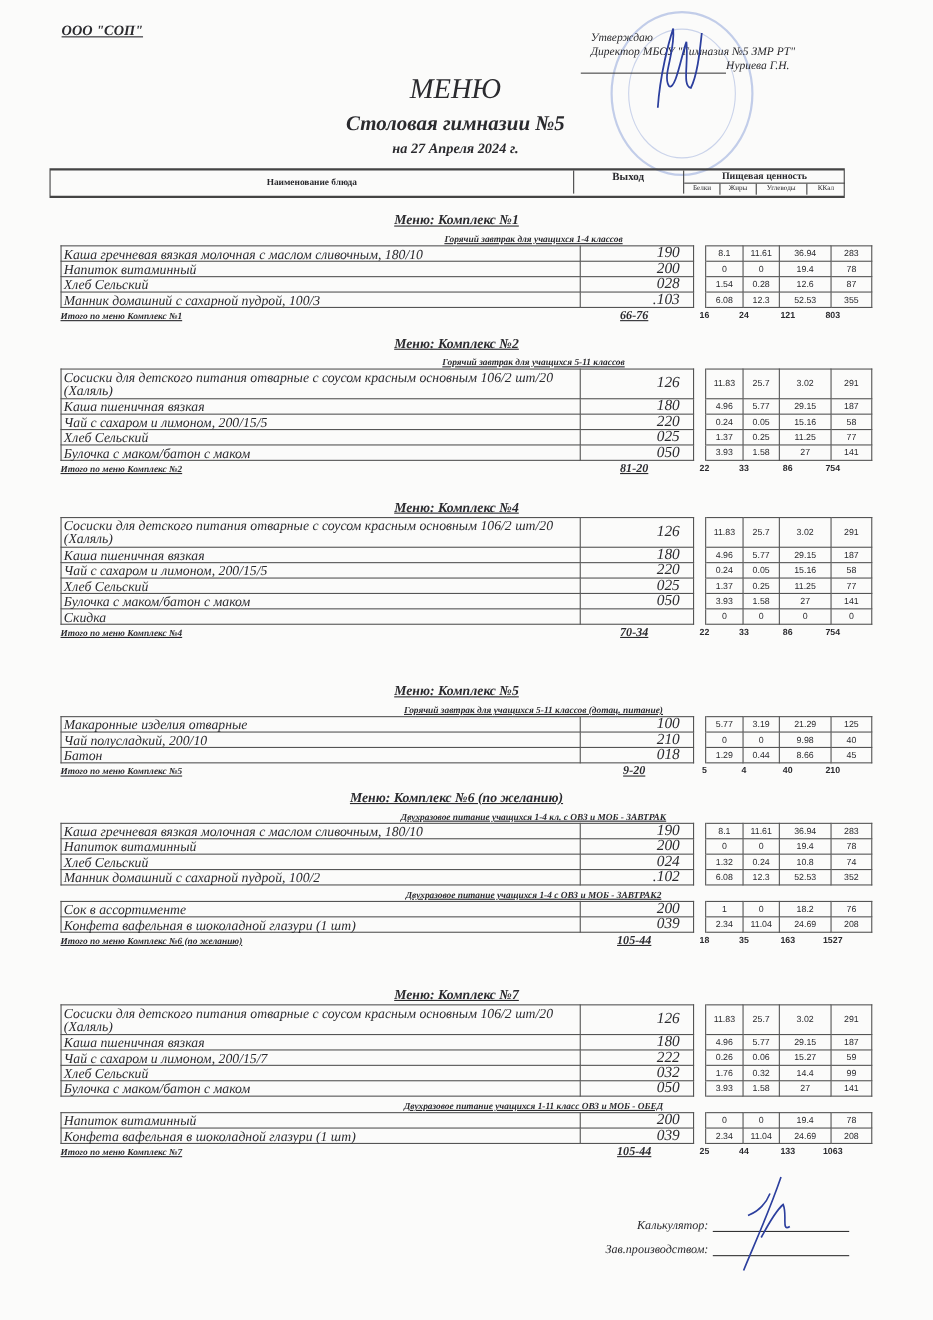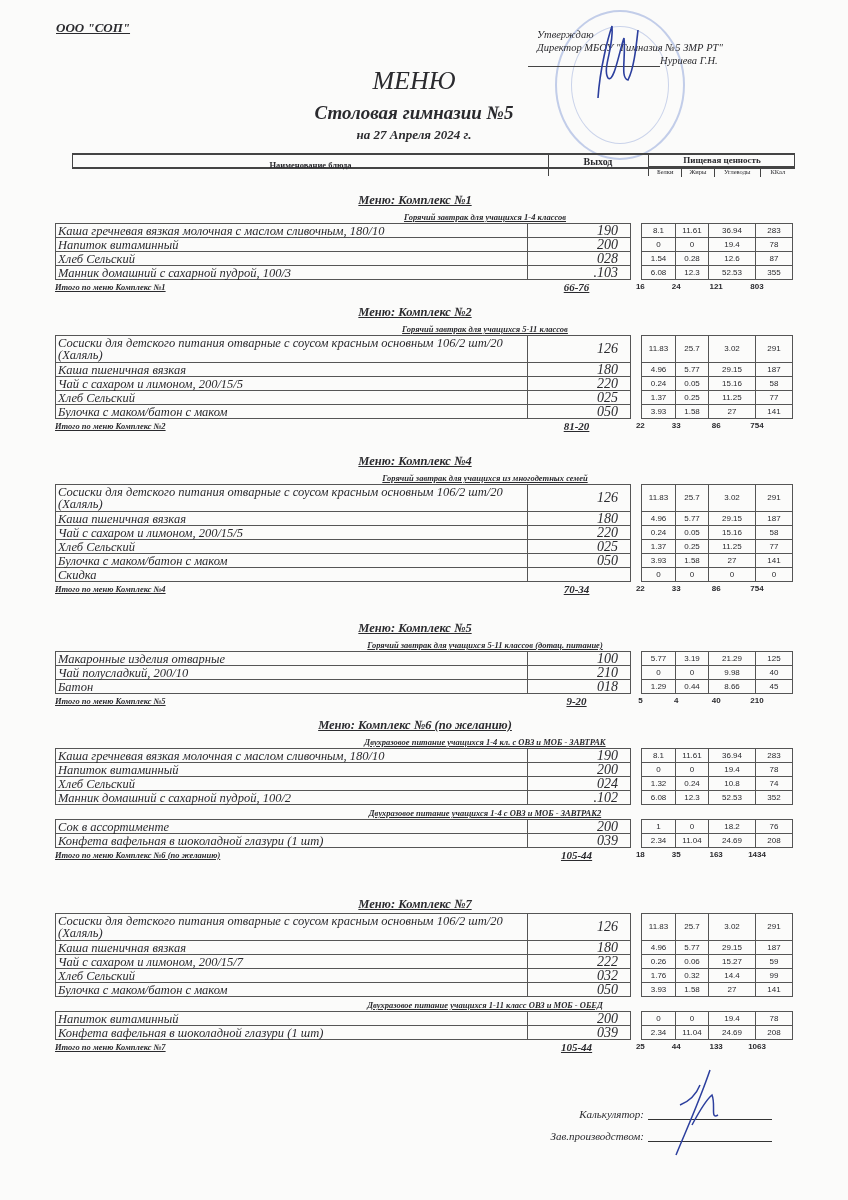--- a/index.html
+++ b/index.html
@@ -14,21 +14,21 @@
   .stamp { position: absolute; left: 555px; top: 10px; width: 130px; height: 150px; border-radius: 50%;
            border: 2px solid rgba(90,120,200,0.35); box-sizing: border-box; }
   .stamp::after { content: ""; position: absolute; left: 14px; top: 14px; right: 14px; bottom: 14px; border-radius: 50%;
            border: 1px solid rgba(90,120,200,0.3); }
   .sig { position: absolute; }
   .title { position: absolute; left: 0; width: 848px; text-align: center; font-style: italic; }
   .t1 { top: 66px; font-size: 26px; left: -10px; }
   .t2 { top: 102px; font-size: 19px; font-weight: bold; left: -10px; }
   .t3 { top: 127px; font-size: 13px; font-weight: bold; left: -10px; }
 
-  .hdr { position: absolute; left: 72px; top: 153px; width: 723px; height: 16px; border-top: 2px solid #444; border-bottom: 2px solid #444; border-left: 1px solid #444; border-right: 1px solid #444; box-sizing: border-box; font-size: 8.5px; font-weight: bold; }
+  .hdr { position: absolute; left: 45px; top: 153px; width: 723px; height: 27px; border-top: 2px solid #444; border-bottom: 2px solid #444; border-left: 1px solid #444; border-right: 1px solid #444; box-sizing: border-box; font-size: 8.5px; font-weight: bold; }
   .hdr .c-name { position: absolute; left: 0; top: 0; width: 475px; height: 21px; line-height: 21px; text-align: center; border-right: 1px solid #444; }
   .hdr .c-out { position: absolute; left: 475px; top: 0; width: 100px; height: 21px; text-align: center; font-size: 10px; line-height: 14px; border-right: 1px solid #444; }
   .hdr .c-nut { position: absolute; left: 576px; top: 0; width: 146px; height: 21px; }
   .hdr .nut-title { height: 11px; line-height: 11px; text-align: center; font-size: 9px; }
   .hdr .nut-cols { display: flex; border-top: 1px solid #444; height: 10px; }
   .hdr .nut-cols span { font-size: 6.5px; font-weight: normal; text-align: center; line-height: 10px; border-right: 1px solid #444; }
   .hdr .nut-cols span:last-child { border-right: none; }
 
   .section { position: absolute; left: 55px; width: 720px; }
   .sec-title { text-align: center; font-size: 12.5px; font-style: italic; font-weight: bold; text-decoration: underline; height: 18px; line-height: 18px; }
@@ -194,21 +194,20 @@
       <span class="tl">Итого по меню Комплекс №2</span>
       <span class="to">81-20</span>
       <span class="tn" style="width:38px">22</span>
       <span class="tn" style="width:34px">33</span>
       <span class="tn" style="width:46px">86</span>
       <span class="tn" style="width:36px">754</span>
     </div>
     </div>
     <div class="section" style="top: 452px;">
       <div class="sec-title">Меню: Комплекс №4</div>
-      <div class="sub-title">Горячий завтрак для учащихся из многодетных семей</div>
       <table>
         <tbody>
           <tr class="tall">
         <td class="name">Сосиски для детского питания отварные с соусом красным основным 106/2 шт/20 (Халяль)</td>
         <td class="out">126</td>
         <td class="gap"></td>
         <td class="n" style="width:29px">11.83</td>
         <td class="n" style="width:28px">25.7</td>
         <td class="n" style="width:42px">3.02</td>
         <td class="n" style="width:32px">291</td>
@@ -377,21 +376,21 @@
         <td class="n" style="width:32px">208</td>
       </tr>
         </tbody>
       </table>
       <div class="total">
       <span class="tl">Итого по меню Комплекс №6 (по желанию)</span>
       <span class="to">105-44</span>
       <span class="tn" style="width:38px">18</span>
       <span class="tn" style="width:34px">35</span>
       <span class="tn" style="width:46px">163</span>
-      <span class="tn" style="width:36px">1434</span>
+      <span class="tn" style="width:36px">1527</span>
     </div>
     </div>
     <div class="section" style="top: 895px;">
       <div class="sec-title">Меню: Комплекс №7</div>
       <table>
         <tbody>
           <tr class="tall">
         <td class="name">Сосиски для детского питания отварные с соусом красным основным 106/2 шт/20 (Халяль)</td>
         <td class="out">126</td>
         <td class="gap"></td>

